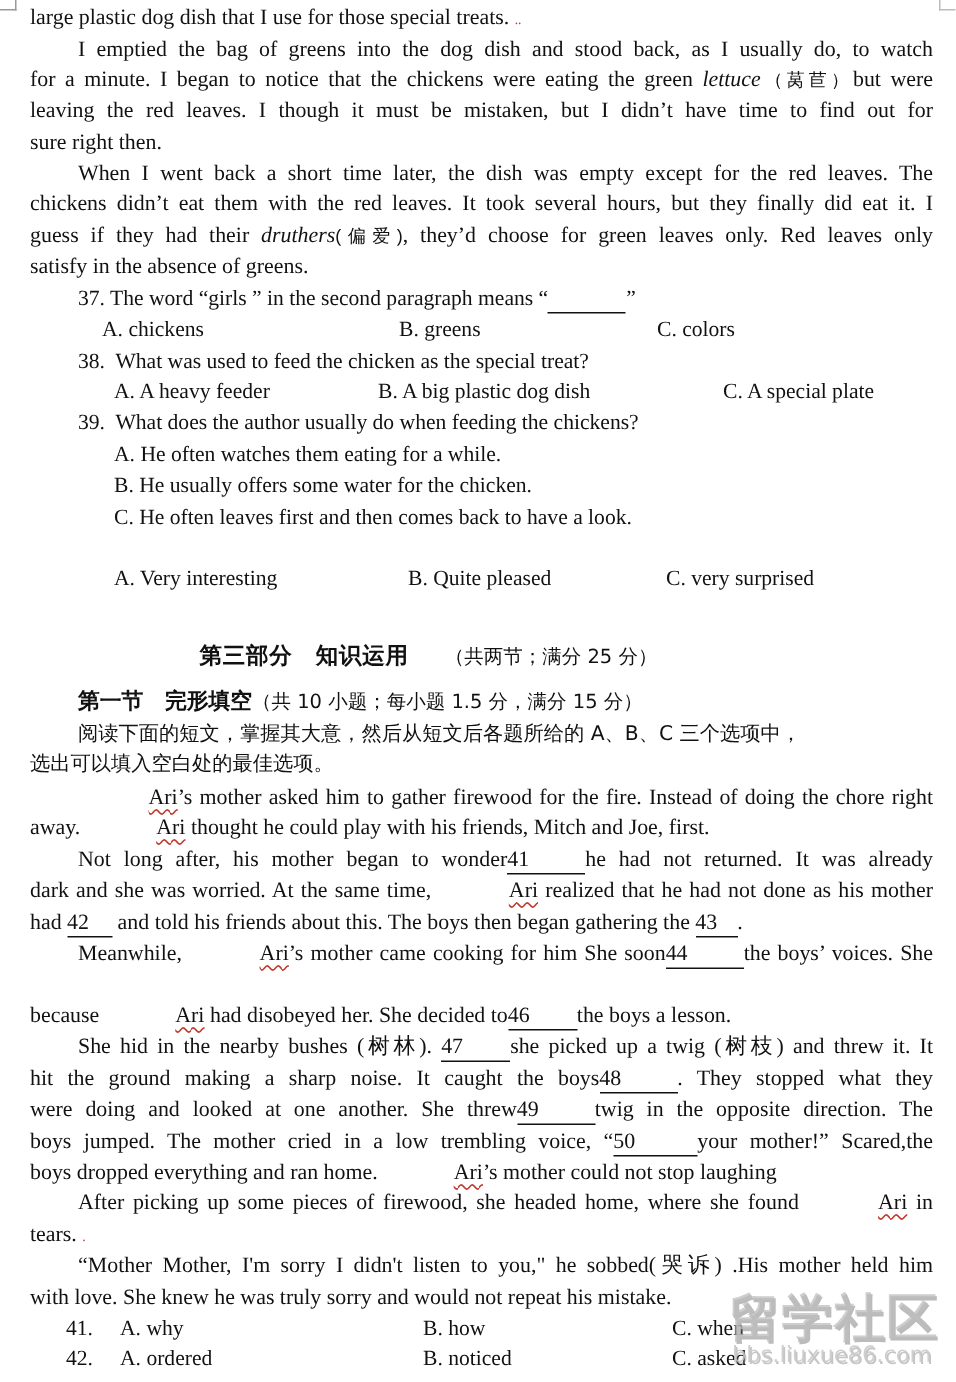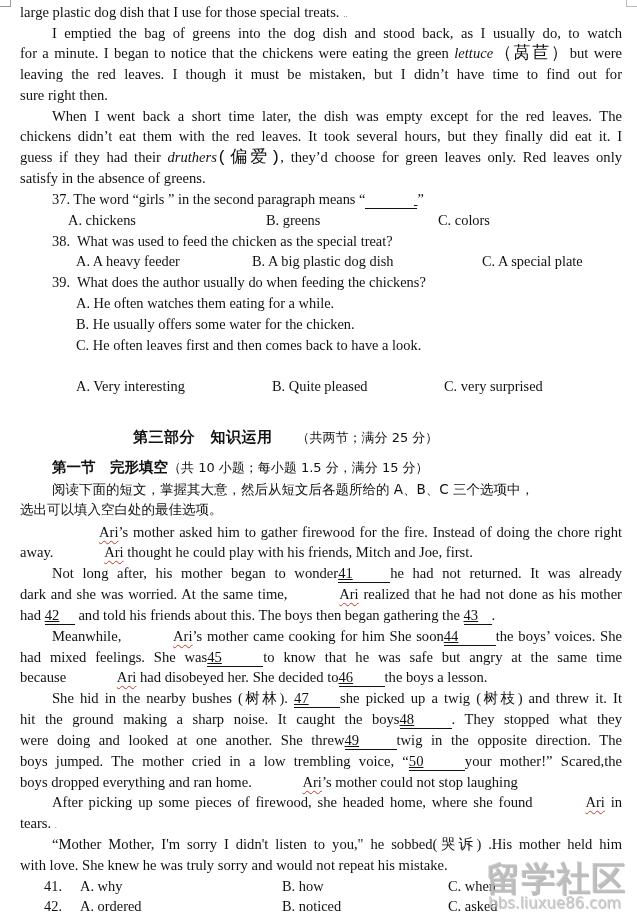--- a/index.html
+++ b/index.html
@@ -4,24 +4,24 @@
 <style>
   html, body { margin: 0; padding: 0; background: #ffffff; }
   body { width: 637px; height: 921px; overflow: hidden; position: relative;
          font-family: "Liberation Serif", "DejaVu Serif", serif; color: #111; }
   .page { position: absolute; left: 0; top: 0; width: 637px; height: 921px; }
   .line { position: absolute; left: 20px; width: 602px; font-size: 14.6px; line-height: 20px;
           white-space: nowrap; text-align: justify; text-align-last: justify; }
   .line.last { text-align-last: left; }
   .ind { left: 52px; width: 570px; }
   .q { position: absolute; font-size: 14.4px; line-height: 20px; white-space: nowrap; }
-  .blank { display: inline-block; border-bottom: 1px solid #111; text-align: right; line-height: 17px; text-decoration: underline; }
+  .blank { display: inline-block; border-bottom: 1px solid #111; text-align: right; line-height: 17px; }
   .wavy { text-decoration: underline wavy #c0392b; text-decoration-thickness: 1px; text-underline-offset: 3px; margin-left: 47px; }
   .it { font-style: italic; }
-  .cjk { font-family: Liberation Mono, monospace; font-size: 17px; }
+  .cjk { font-family: Liberation Sans, sans-serif; font-size: 12px; }
   .h-part { position: absolute; left: 133px; top: 428px; font-size: 15.5px; white-space: nowrap; }
   .h-part b { font-family: "DejaVu Sans", sans-serif; font-weight: bold; font-size: 15px; letter-spacing: 0.5px; }
   .h-part span.note { font-family: "DejaVu Sans", sans-serif; font-size: 13px; margin-left: 24px; }
   .h-sec { position: absolute; left: 52px; top: 458px; white-space: nowrap; }
   .h-sec b { font-family: "DejaVu Sans", sans-serif; font-weight: bold; font-size: 14.5px; }
   .h-sec span.note { font-family: "DejaVu Sans", sans-serif; font-size: 13px; }
   .cn { position: absolute; font-family: "DejaVu Sans", sans-serif; font-size: 13.5px; line-height: 20px; white-space: nowrap; }
   .corner-tl { position: absolute; left: 0; top: 0; width: 10px; height: 6px; border-right: 1px solid #999; border-bottom: 1px solid #999; }
   .corner-tr { position: absolute; right: 0; top: 0; width: 10px; height: 6px; border-left: 1px solid #bbb; border-bottom: 1px solid #bbb; }
   .watermark { position: absolute; left: 486px; top: 856px; width: 150px; height: 60px; pointer-events: none; }
@@ -75,21 +75,20 @@
   <div class="cn" style="left:52px;top:479px">阅读下面的短文，掌握其大意，然后从短文后各题所给的 A、B、C 三个选项中，</div>
   <div class="cn" style="left:20px;top:499px">选出可以填入空白处的最佳选项。</div>
 
   <div class="line ind" style="top:522px"><span class="wavy">Ari</span><span>’s mother asked him to gather firewood for the fire. Instead of doing the chore right</span></div>
   <div class="line last" style="top:542px"><span>away. </span><span class="wavy">Ari</span><span> thought he could play with his friends, Mitch and Joe, first.</span></div>
   <div class="line ind" style="top:563px"><span>Not long after, his mother began to wonder</span><span class="blank" style="width:52px">41</span><span>he had not returned. It was already</span></div>
   <div class="line" style="top:584px"><span>dark and she was worried. At the same time, </span><span class="wavy">Ari</span><span> realized that he had not done as his mother</span></div>
   <div class="line last" style="top:605px"><span>had </span><span class="blank" style="width:30px">42</span><span> and told his friends about this. The boys then began gathering the </span><span class="blank" style="width:28px">43</span><span>.</span></div>
 
   <div class="line ind" style="top:626px"><span>Meanwhile, </span><span class="wavy">Ari</span><span>’s mother came cooking for him She soon</span><span class="blank" style="width:52px">44</span><span>the boys’ voices. She</span></div>
-  <div class="line" style="top:647px"><span>had mixed feelings. She was</span><span class="blank" style="width:56px">45</span><span>to know that he was safe but angry at the same time</span></div>
   <div class="line last" style="top:667px"><span>because </span><span class="wavy">Ari</span><span> had disobeyed her. She decided to</span><span class="blank" style="width:46px">46</span><span>the boys a lesson.</span></div>
 
   <div class="line ind" style="top:688px"><span>She hid in the nearby bushes (树林).  </span><span class="blank" style="width:46px">47</span><span>she picked up a twig (树枝) and threw it. It</span></div>
   <div class="line" style="top:709px"><span>hit the ground making a sharp noise. It caught the boys</span><span class="blank" style="width:52px">48</span><span>.   They stopped what they</span></div>
   <div class="line" style="top:730px"><span>were doing and looked at one another. She threw</span><span class="blank" style="width:52px">49</span><span>twig in the opposite direction. The</span></div>
   <div class="line" style="top:751px"><span>boys jumped. The mother cried in a low trembling voice, “</span><span class="blank" style="width:56px">50</span><span>your mother!” Scared,the</span></div>
   <div class="line last" style="top:772px"><span>boys dropped everything and ran home. </span><span class="wavy">Ari</span><span>’s mother could not stop laughing</span></div>
 
   <div class="line ind" style="top:792px"><span>After picking up some pieces of firewood, she headed home, where she found </span><span class="wavy">Ari</span><span> in</span></div>
   <div class="line last" style="top:813px"><span>tears.</span> <span class="mark">.</span></div>

